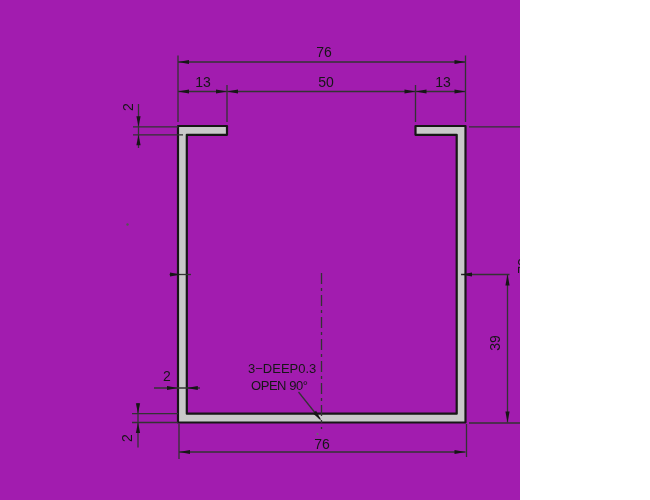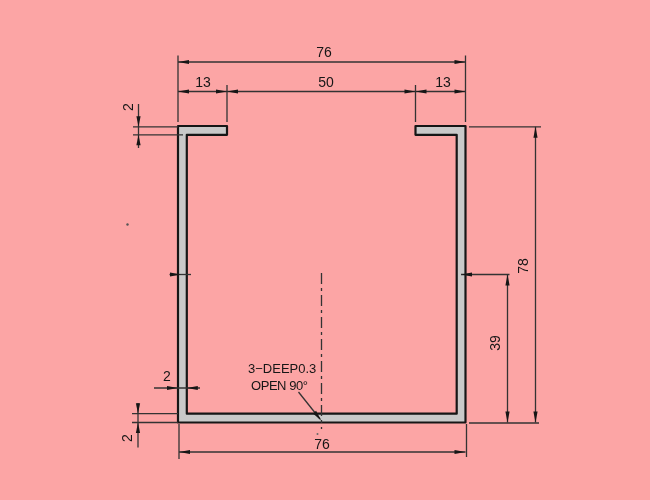--- a/index.html
+++ b/index.html
@@ -1,16 +1,16 @@
 <!DOCTYPE html>
 <html><head>
 <meta charset="utf-8">
 <style>
   html,body{margin:0;padding:0;background:#ffffff;}
-  .page{width:650px;height:500px;position:relative;background:#fca5a5;overflow:hidden;}
+  .page{width:520px;height:500px;position:relative;background:#a21caf;overflow:hidden;}
   svg{position:absolute;left:0;top:0;}
   text{font-family:"Liberation Sans",sans-serif;fill:#161616;}
 </style>
 </head>
 <body>
 <div class="page">
 <svg width="650" height="500" viewBox="0 0 650 500">
   <g stroke="#333333" stroke-width="1.3" fill="none">
 
     <path d="M178 126 L227 126 L227 134.8 L186.8 134.8 L186.8 413.7 L456.7 413.7 L456.7 134.8 L415.5 134.8 L415.5 126 L465.5 126 L465.5 422.5 L178 422.5 Z" fill="#c9c9c9" stroke="#161616" stroke-width="2.2" stroke-linejoin="round"></path>

